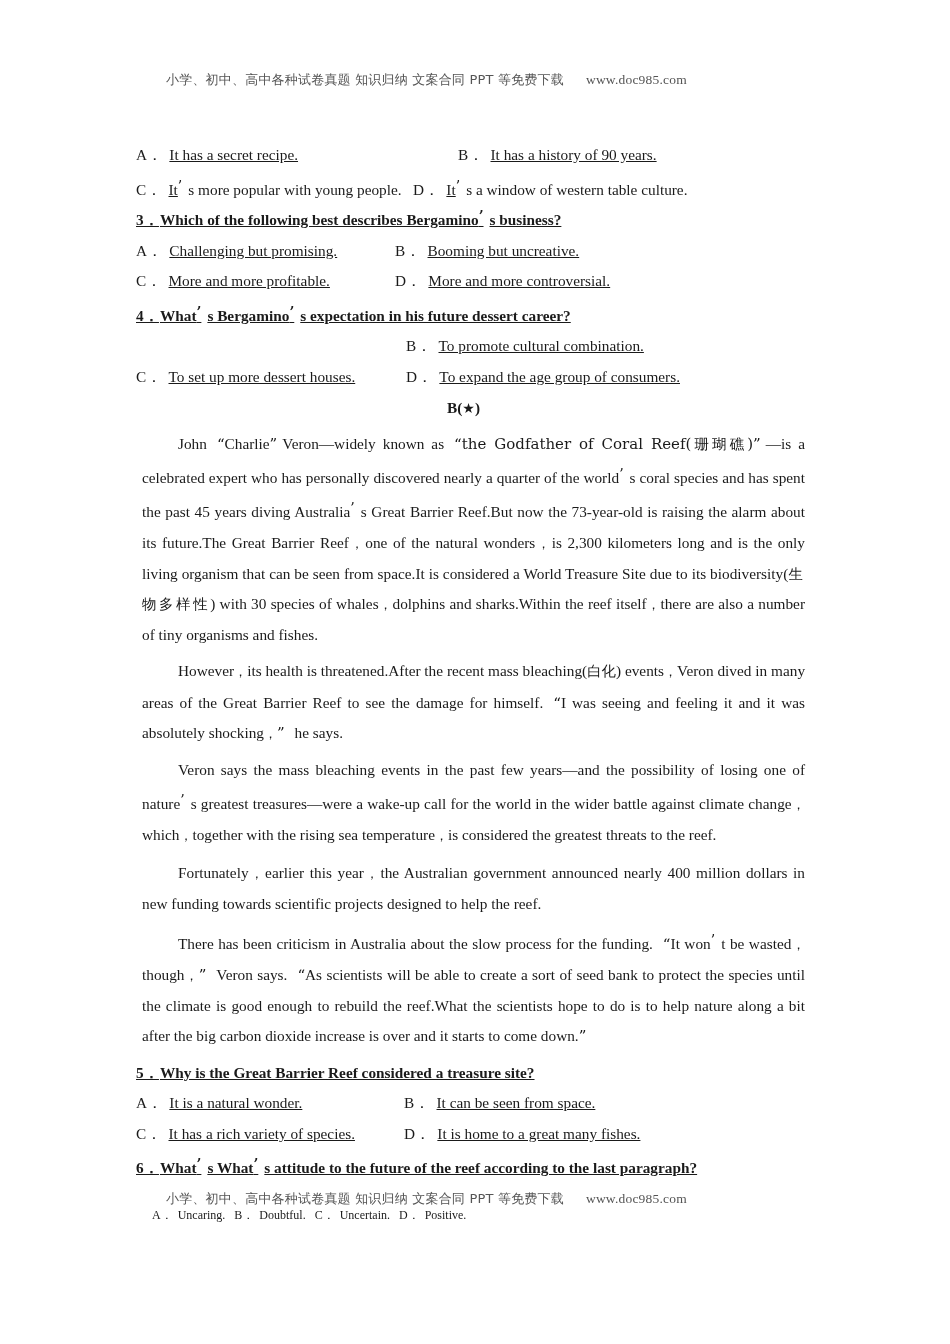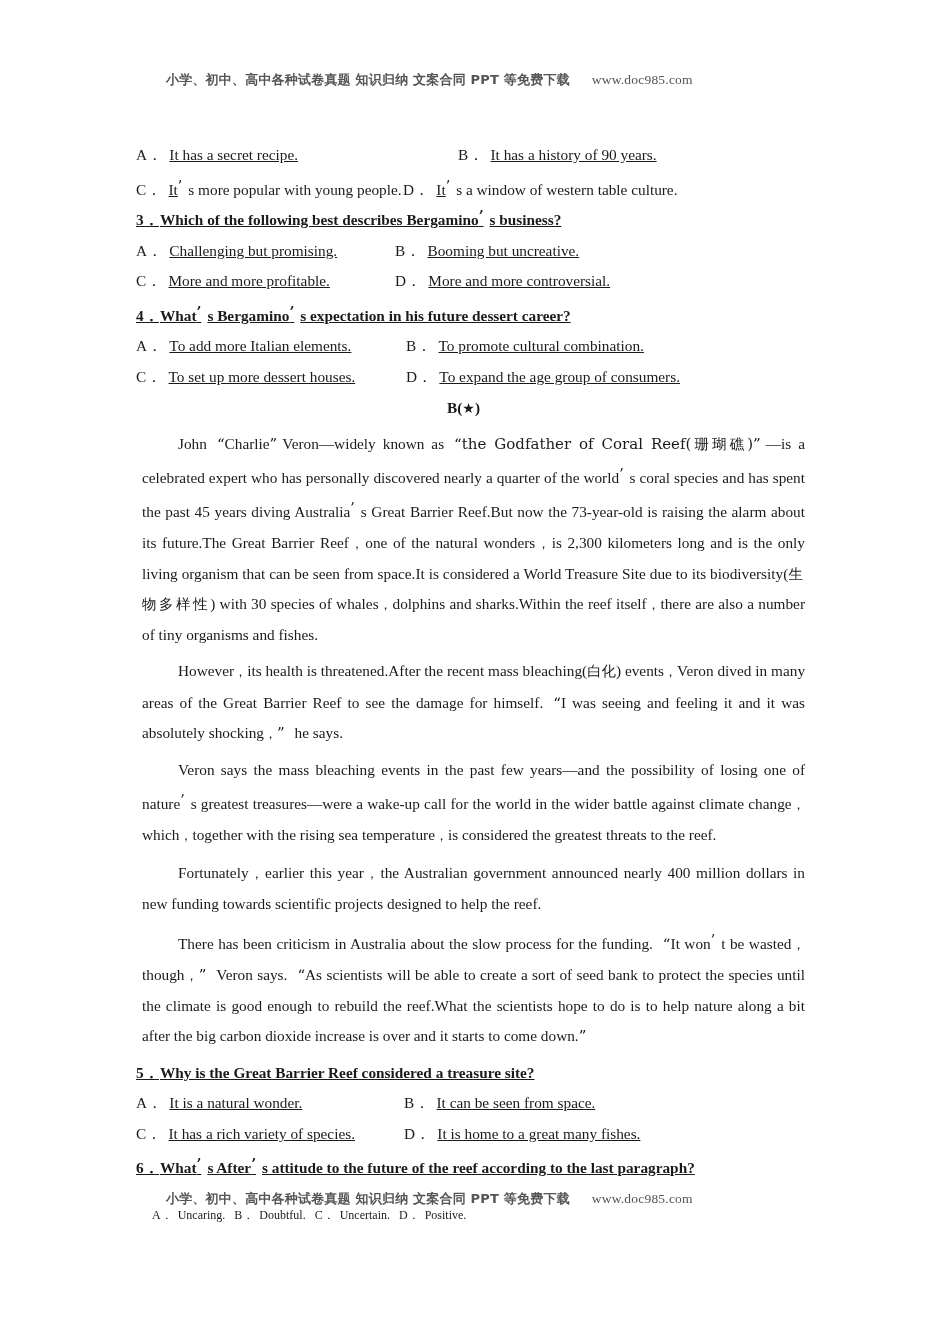--- a/index.html
+++ b/index.html
@@ -26,21 +26,21 @@
   
   .watermark {
     position: absolute;
     left: 136px;
     width: 690px;
     font-size: 13.5px;
     color: #555555;
     letter-spacing: 0.2px;
     white-space: nowrap;
   }
-  .watermark .cn { font-family: "DejaVu Sans", "Liberation Sans", sans-serif; font-size: 13px; font-weight: bold; }
+  .watermark .cn { font-family: "DejaVu Sans", "Liberation Sans", sans-serif; font-size: 13px; }
   .watermark .gap { display: inline-block; width: 22px; }
   .watermark .url { font-family: "Liberation Serif", serif; }
 
   #header-watermark { top: 71px; left: 166px; }
   #footer-watermark { top: 1190px; left: 166px; }
 
   
   .content {
     position: absolute;
     left: 136px;
@@ -152,21 +152,21 @@
 
   <div class="content">
 
     <div class="opt-row">
       <span class="opt col-a"><span class="lbl">A．</span><span class="txt">It has a secret recipe.</span></span>
       <span class="opt col-b-far"><span class="lbl">B．</span><span class="txt">It has a history of 90 years.</span></span>
     </div>
 
     <div class="opt-row">
       <span class="opt col-a"><span class="lbl">C．</span><span class="txt">It</span><span class="ap">’</span><span class="sp"></span><span>s more popular with young people.</span></span>
-      <span class="opt" style="left:267px"><span class="lbl">D．</span><span class="txt">It</span><span class="ap">’</span><span class="sp"></span><span>s a window of western table culture.</span></span>
+      <span class="opt" style="left:277px"><span class="lbl">D．</span><span class="txt">It</span><span class="ap">’</span><span class="sp"></span><span>s a window of western table culture.</span></span>
     </div>
 
     <div class="q-stem">
       <span class="num">3．</span><span>Which of the following best describes Bergamino</span><span class="ap">’</span><span class="sp"></span><span>s business?</span>
     </div>
 
     <div class="opt-row">
       <span class="opt col-a"><span class="lbl">A．</span><span class="txt">Challenging but promising.</span></span>
       <span class="opt col-b"><span class="lbl">B．</span><span class="txt">Booming but uncreative.</span></span>
     </div>
@@ -174,21 +174,20 @@
     <div class="opt-row">
       <span class="opt col-a"><span class="lbl">C．</span><span class="txt">More and more profitable.</span></span>
       <span class="opt col-b"><span class="lbl">D．</span><span class="txt">More and more controversial.</span></span>
     </div>
 
     <div class="q-stem">
       <span class="num">4．</span><span>What</span><span class="ap">’</span><span class="sp"></span><span>s Bergamino</span><span class="ap">’</span><span class="sp"></span><span>s expectation in his future dessert career?</span>
     </div>
 
     <div class="opt-row">
-      <span class="opt col-a"><span class="lbl">A．</span><span class="txt">To add more Italian elements.</span></span>
       <span class="opt col-b-q4"><span class="lbl">B．</span><span class="txt">To promote cultural combination.</span></span>
     </div>
 
     <div class="opt-row">
       <span class="opt col-a"><span class="lbl">C．</span><span class="txt">To set up more dessert houses.</span></span>
       <span class="opt col-b-q4"><span class="lbl">D．</span><span class="txt">To expand the age group of consumers.</span></span>
     </div>
 
     <div class="section-head">
       <span>B</span><span>(</span><span class="star">★</span><span>)</span>
@@ -212,21 +211,21 @@
       <span class="opt col-a"><span class="lbl">A．</span><span class="txt">It is a natural wonder.</span></span>
       <span class="opt col-b-q5"><span class="lbl">B．</span><span class="txt">It can be seen from space.</span></span>
     </div>
 
     <div class="opt-row">
       <span class="opt col-a"><span class="lbl">C．</span><span class="txt">It has a rich variety of species.</span></span>
       <span class="opt col-b-q5"><span class="lbl">D．</span><span class="txt">It is home to a great many fishes.</span></span>
     </div>
 
     <div class="q-stem">
-      <span class="num">6．</span><span>What</span><span class="ap">’</span><span class="sp"></span><span>s After</span><span class="ap">’</span><span class="sp"></span><span>s attitude to the future of the reef according to the last paragraph?</span>
+      <span class="num">6．</span><span>What</span><span class="ap">’</span><span class="sp"></span><span>s What</span><span class="ap">’</span><span class="sp"></span><span>s attitude to the future of the reef according to the last paragraph?</span>
     </div>
 
     <div class="opt-inline">
       <span><span class="lbl">A．</span><span class="sp"></span><span>Uncaring.</span></span><span class="sep"></span><span><span class="lbl">B．</span><span class="sp"></span><span>Doubtful.</span></span><span class="sep"></span><span><span class="lbl">C．</span><span class="sp"></span><span>Uncertain.</span></span><span class="sep"></span><span><span class="lbl">D．</span><span class="sp"></span><span>Positive.</span></span>
     </div>
 
   </div>
 
   <div class="watermark" id="footer-watermark">
     <span class="cn">小学、初中、高中各种试卷真题 知识归纳 文案合同 PPT 等免费下载</span><span class="gap"></span><span class="url">www.doc985.com</span>

